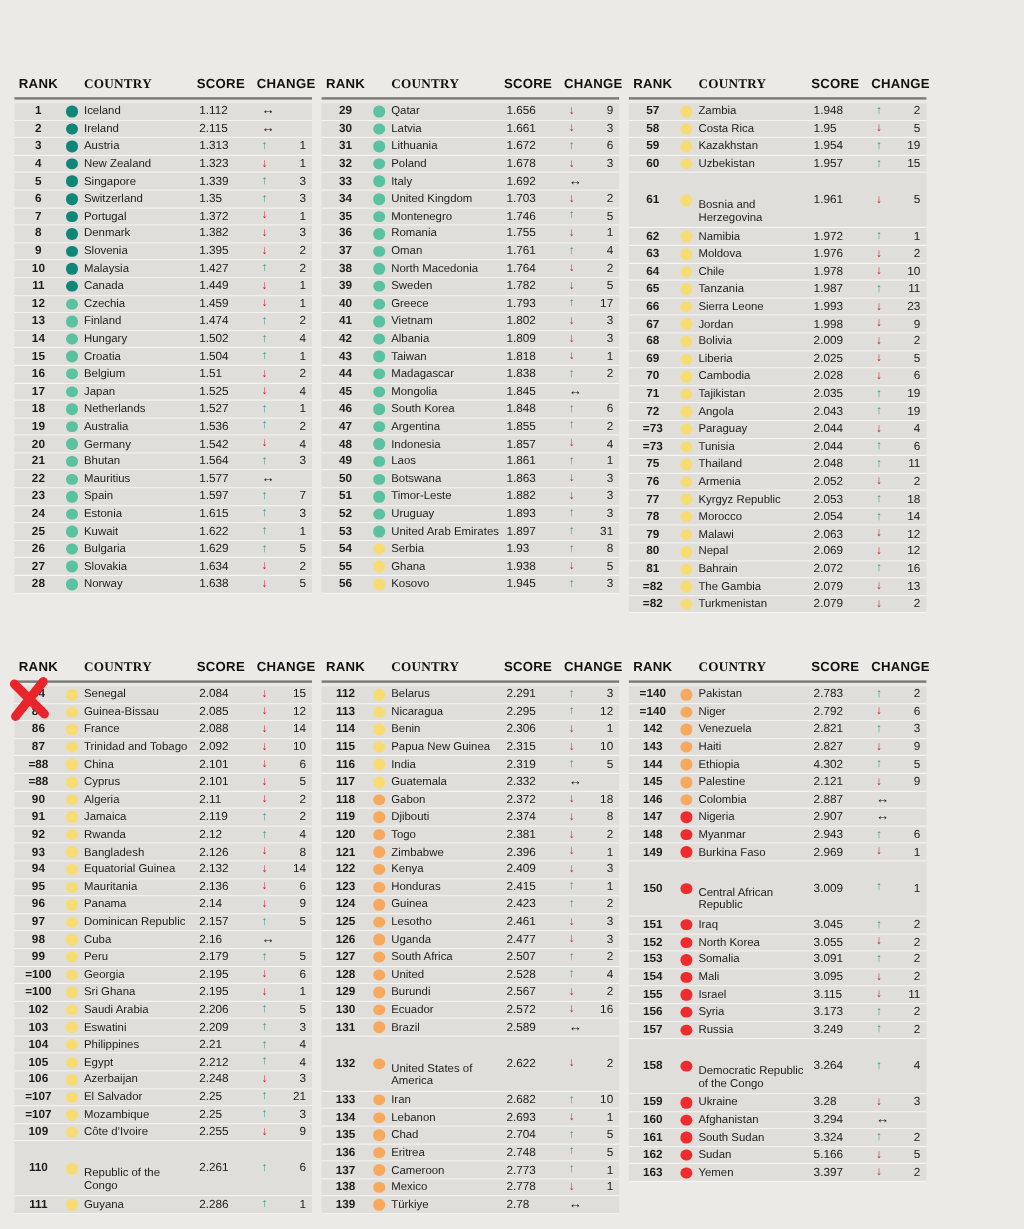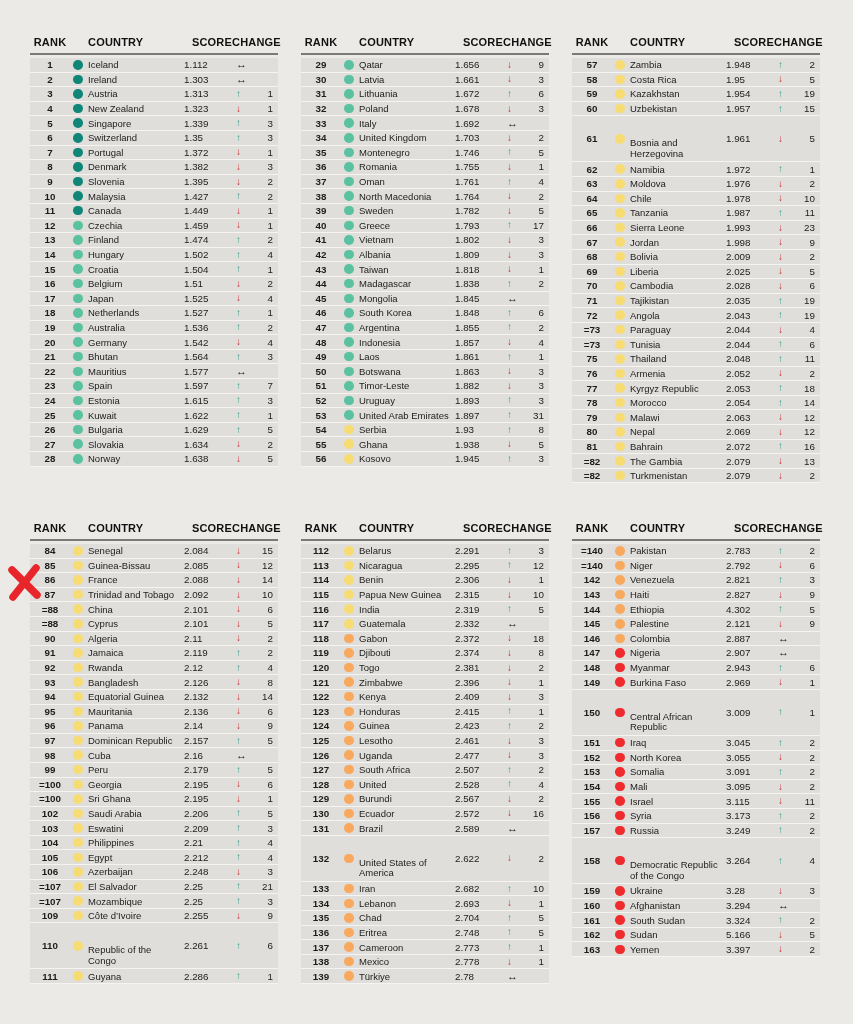--- a/index.html
+++ b/index.html
@@ -1,30 +1,30 @@
 <!DOCTYPE html>
 <html style="--dot-t1: #108678; --dot-t2: #5ac2a0; --dot-t3: #f7dc73; --dot-t4: #f8a95e; --dot-t5: #ef2b2d; --page-bg: #eceae7; --row-bg: #e0dedb; --sep: #f5f4f1; --rule: #7a7977; --arrow-up: #2b9c8c; --arrow-down: #c9252c; --arrow-same: #141414;"><head>
 <meta charset="utf-8">
 <style>
   html,body{margin:0;padding:0;}
   body{
     width:853px;height:1024px;position:relative;overflow:hidden;
     background:var(--page-bg,#eceae7);
     font-family:"Liberation Sans", sans-serif;
   }
-  .section{position:absolute;left:30px;width:790px;display:grid;
-    grid-template-columns:248px 248px 248px;column-gap:23px;align-items:start;}
+  .section{position:absolute;left:12px;width:790px;display:grid;
+    grid-template-columns:248px 248px 248px;column-gap:8px;align-items:start;}
   .section.top{top:36px;}
   .section.bottom{top:522px;}
   .t-header{display:grid;grid-template-columns:40px 16px 1fr 50px 46px;
     font-weight:bold;font-size:11px;color:#111;letter-spacing:.2px;
     padding-bottom:5px;border-bottom:2px solid var(--rule,#7a7977);align-items:end;}
   .h-rank{text-align:center;}
-  .h-country{padding-left:2px;}
-  .h-score{text-align:right;}
+  .h-country{padding-left:2px;font-family:Liberation Serif, serif;}
+  .h-score{text-align:left;margin-top:28px;}
   .h-change{text-align:center;padding-right:1px;}
   .t-body{margin-top:3px;}
   .row{display:grid;grid-template-columns:40px 16px 1fr 50px 46px;
     align-items:center;height:13.6px;background:var(--row-bg,#e0dedb);
     border-bottom:1px solid var(--sep,#f5f4f1);font-size:9.8px;color:#1c1c1c;}
   .row.tall{height:auto;min-height:26px;padding:2px 0;}
   .rank{text-align:center;font-weight:bold;}
   .dot-wrap{display:flex;justify-content:center;align-items:center;}
   .dot{width:9.5px;height:9.5px;border-radius:50%;display:block;}
   .dot.t1{background:var(--dot-t1,#108678);}
@@ -67,21 +67,21 @@
               <span class="arrow same">↔</span>
               <span class="cval"></span>
             </span>
           </div>
           <div class="row">
             <span class="rank">2</span>
             <span class="dot-wrap">
               <i class="dot t1"></i>
             </span>
             <span class="country">Ireland</span>
-            <span class="score">1.303</span>
+            <span class="score">2.115</span>
             <span class="change">
               <span class="arrow same">↔</span>
               <span class="cval"></span>
             </span>
           </div>
           <div class="row">
             <span class="rank">3</span>
             <span class="dot-wrap">
               <i class="dot t1"></i>
             </span>

